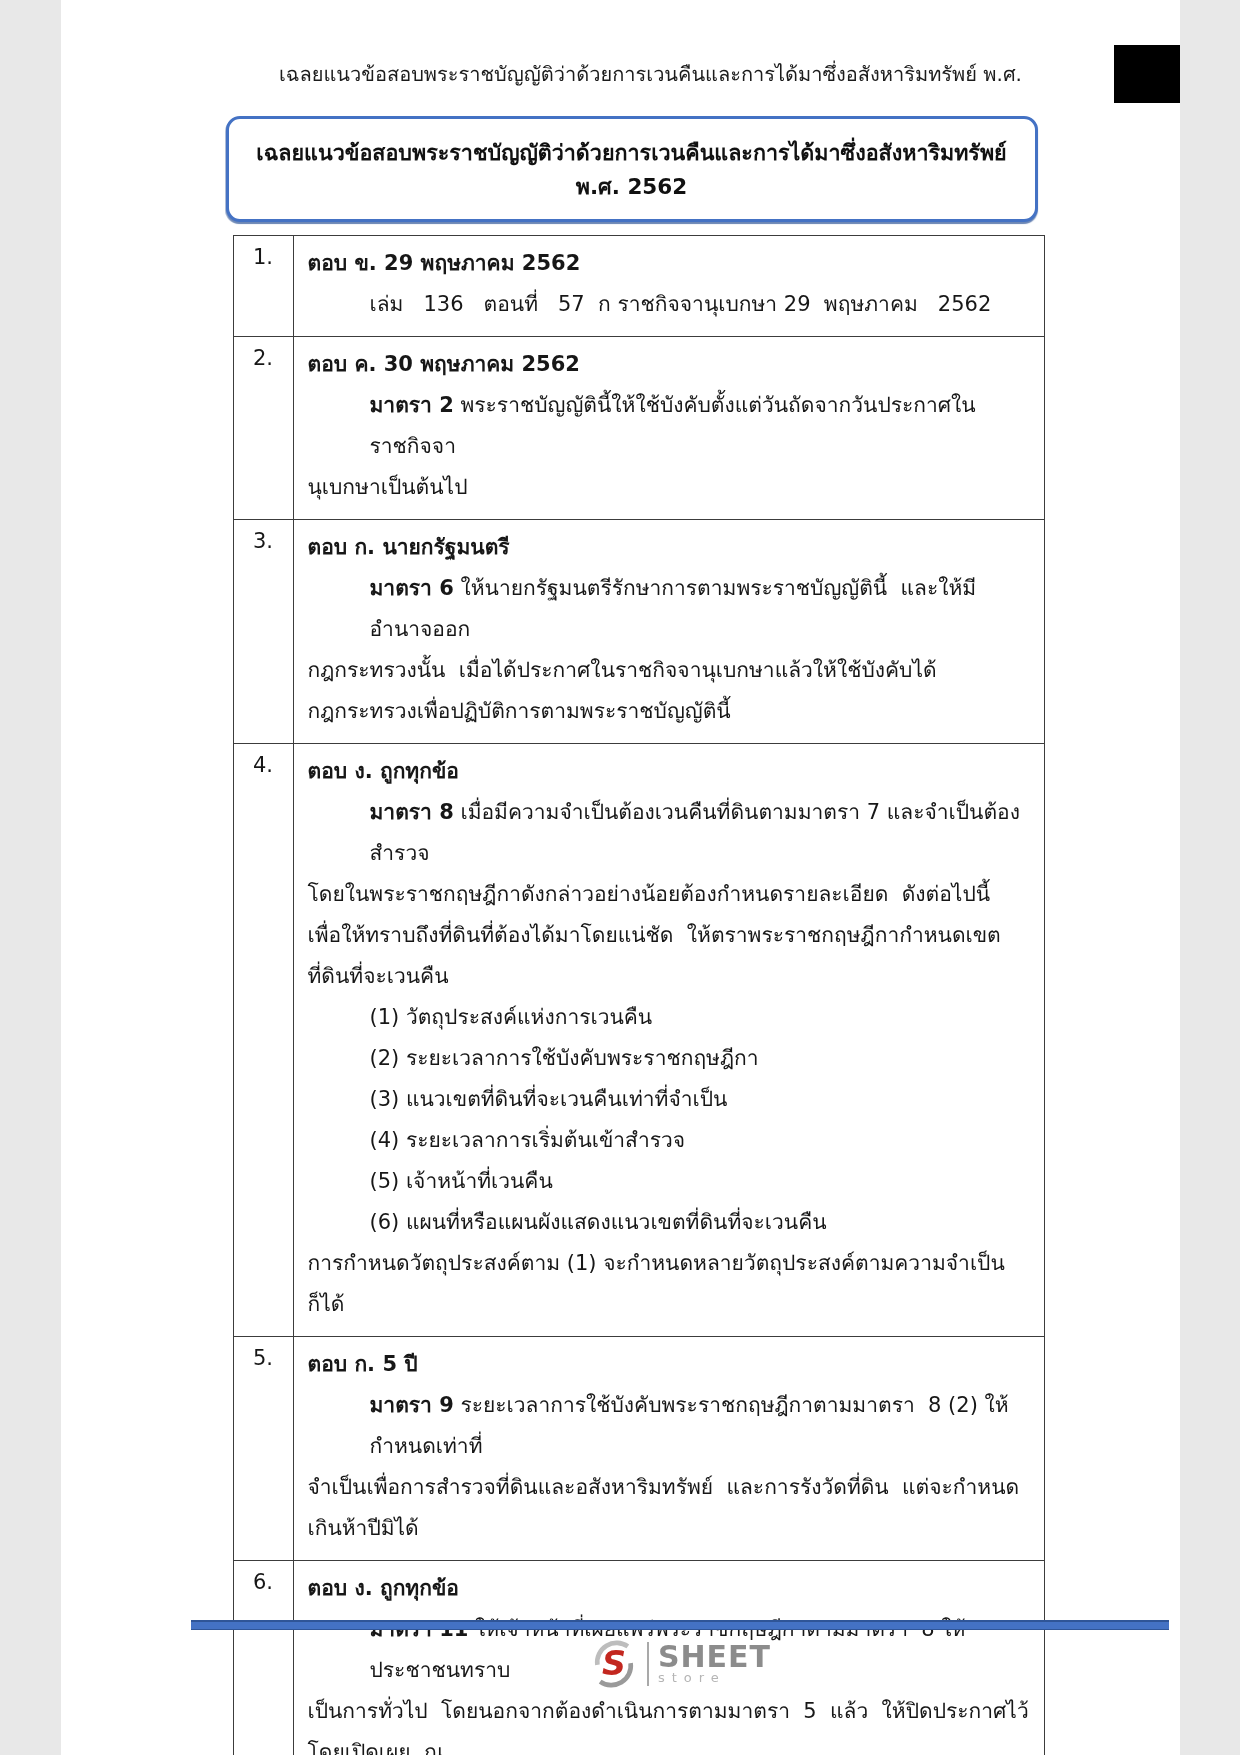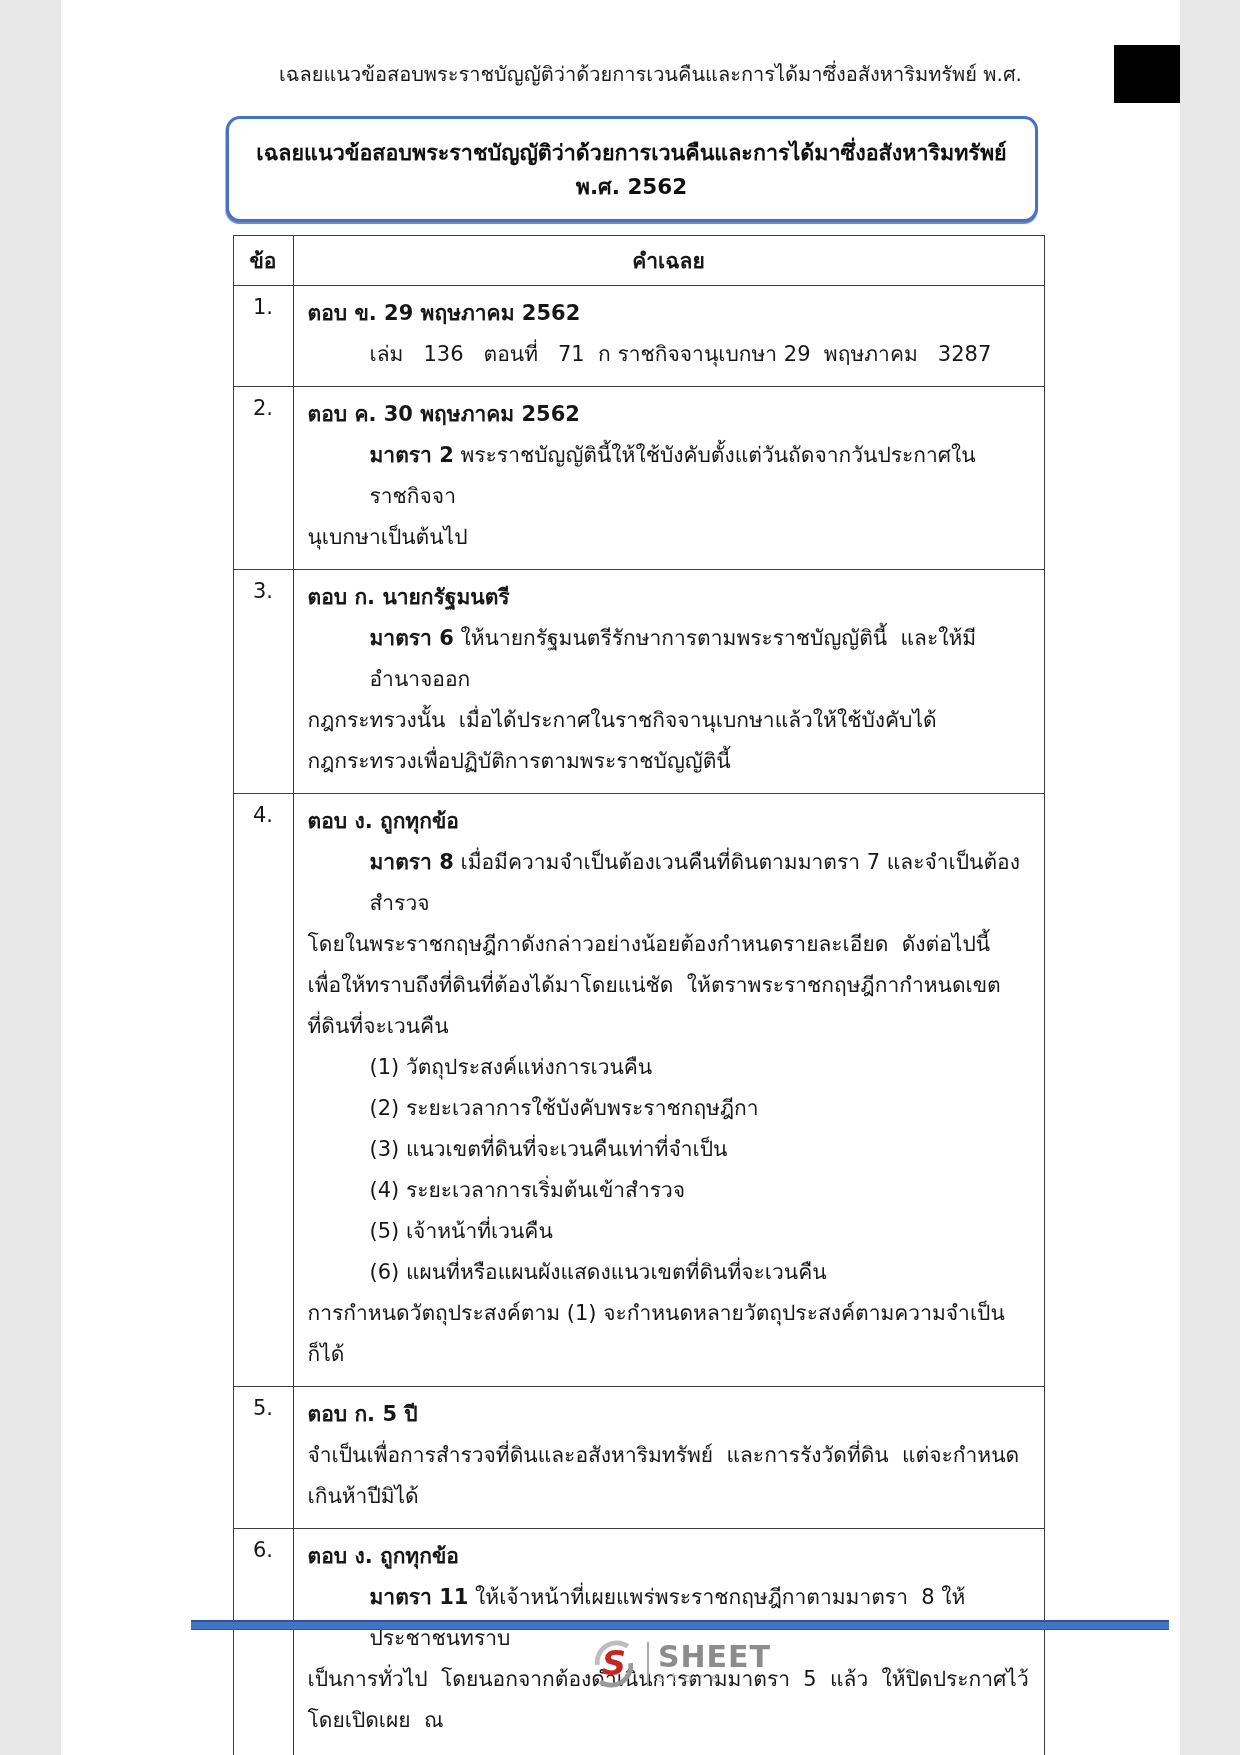--- a/index.html
+++ b/index.html
@@ -69,30 +69,26 @@
     <div class="pagenum-box">
       <span>47</span>
     </div>
   </div>
 
   <div class="title-box">
     <span>เฉลยแนวข้อสอบพระราชบัญญัติว่าด้วยการเวนคืนและการได้มาซึ่งอสังหาริมทรัพย์ พ.ศ. 2562</span>
   </div>
 
   <div class="tbl">
-    <div class="thead">
-      <div class="col-no">ข้อ</div>
-      <div class="col-ans">คำเฉลย</div>
-    </div>
     <div id="rows">
         <div class="trow">
           <div class="col-no">1.</div>
           <div class="col-ans">
             <div class="line head">ตอบ ข. 29 พฤษภาคม 2562</div>
-            <div class="line indent"><span>เล่ม   136   ตอนที่   71  ก ราชกิจจานุเบกษา 29  พฤษภาคม   3287</span></div>
+            <div class="line indent"><span>เล่ม   136   ตอนที่   57  ก ราชกิจจานุเบกษา 29  พฤษภาคม   2562</span></div>
           </div>
         </div>
         <div class="trow">
           <div class="col-no">2.</div>
           <div class="col-ans">
             <div class="line head">ตอบ ค. 30 พฤษภาคม 2562</div>
             <div class="line indent"><b>มาตรา 2</b><span> พระราชบัญญัตินี้ให้ใช้บังคับตั้งแต่วันถัดจากวันประกาศในราชกิจจา</span></div>
             <div class="line"><span>นุเบกษาเป็นต้นไป</span></div>
           </div>
         </div>
@@ -118,20 +114,21 @@
             <div class="line indent"><span>(4) ระยะเวลาการเริ่มต้นเข้าสำรวจ</span></div>
             <div class="line indent"><span>(5) เจ้าหน้าที่เวนคืน</span></div>
             <div class="line indent"><span>(6) แผนที่หรือแผนผังแสดงแนวเขตที่ดินที่จะเวนคืน</span></div>
             <div class="line"><span>การกำหนดวัตถุประสงค์ตาม (1) จะกำหนดหลายวัตถุประสงค์ตามความจำเป็นก็ได้</span></div>
           </div>
         </div>
         <div class="trow">
           <div class="col-no">5.</div>
           <div class="col-ans">
             <div class="line head">ตอบ ก. 5 ปี</div>
+            <div class="line indent"><b>มาตรา 9</b><span> ระยะเวลาการใช้บังคับพระราชกฤษฎีกาตามมาตรา  8 (2) ให้กำหนดเท่าที่</span></div>
             <div class="line"><span>จำเป็นเพื่อการสำรวจที่ดินและอสังหาริมทรัพย์  และการรังวัดที่ดิน  แต่จะกำหนดเกินห้าปีมิได้</span></div>
           </div>
         </div>
         <div class="trow">
           <div class="col-no">6.</div>
           <div class="col-ans">
             <div class="line head">ตอบ ง. ถูกทุกข้อ</div>
             <div class="line indent"><b>มาตรา 11</b><span> ให้เจ้าหน้าที่เผยแพร่พระราชกฤษฎีกาตามมาตรา  8 ให้ประชาชนทราบ</span></div>
             <div class="line"><span>เป็นการทั่วไป  โดยนอกจากต้องดำเนินการตามมาตรา  5  แล้ว  ให้ปิดประกาศไว้โดยเปิดเผย  ณ</span></div>
           </div>

